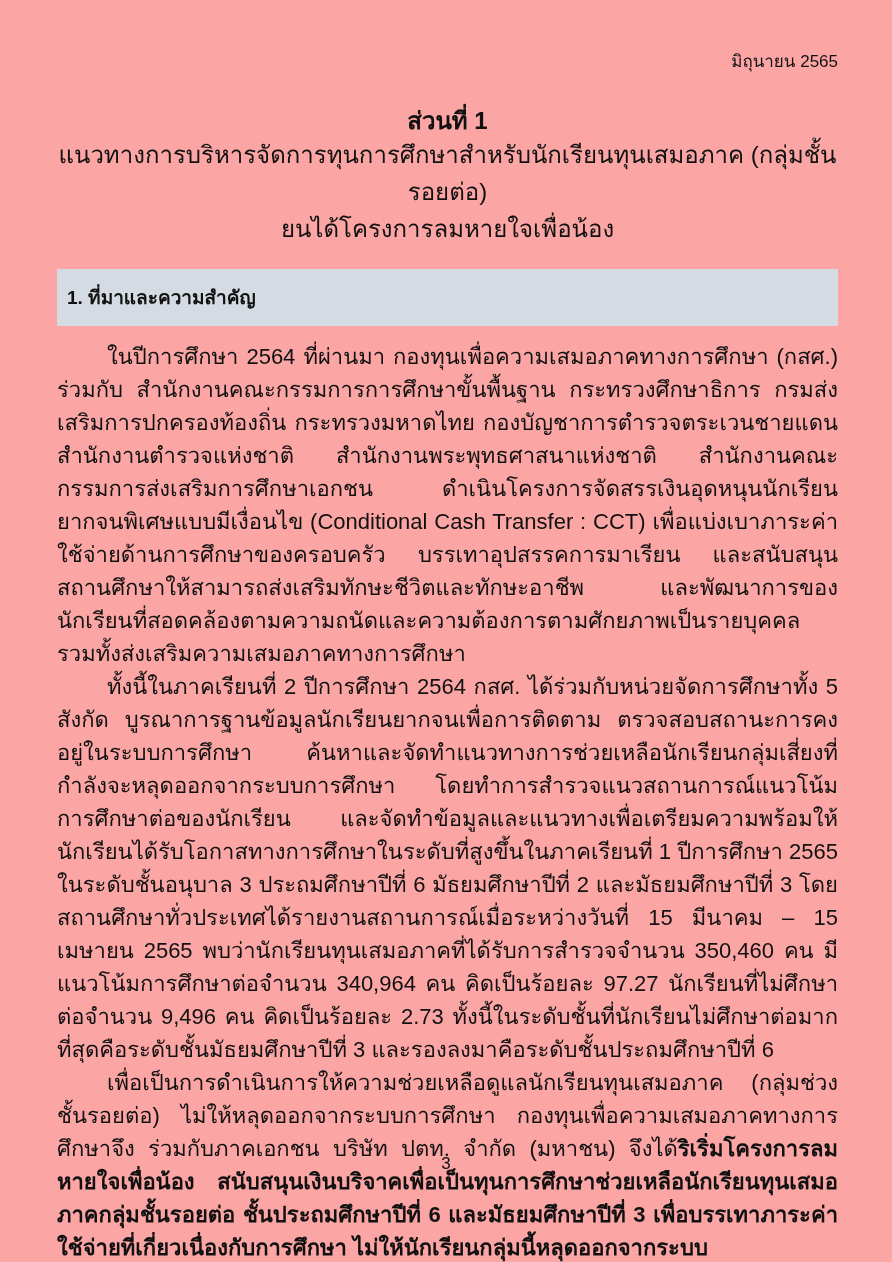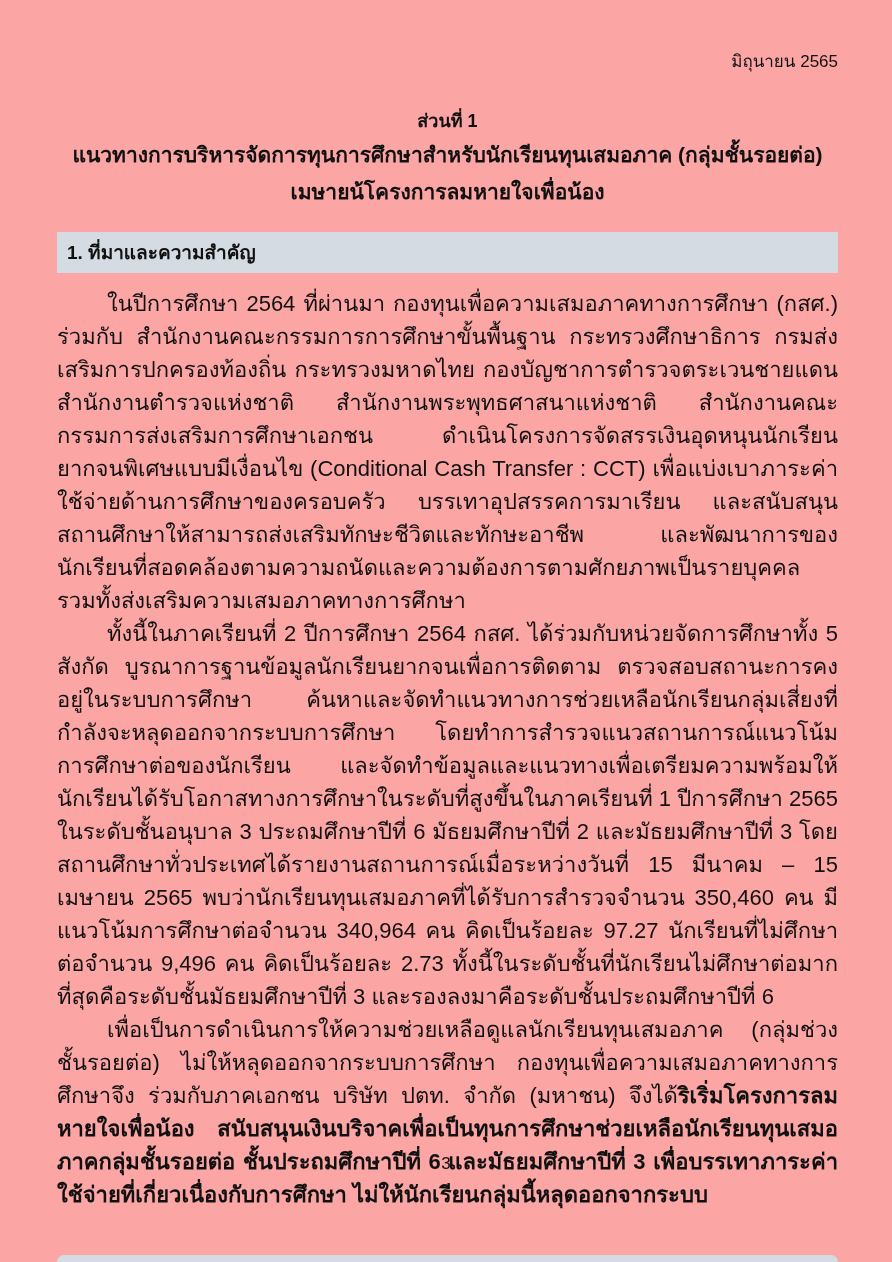--- a/index.html
+++ b/index.html
@@ -20,37 +20,37 @@
     overflow: hidden;
   }
   .date {
     text-align: right;
     font-size: 17px;
     line-height: 24px;
   }
   .title {
     margin-top: 32px;
     text-align: center;
-    font-size: 18px;
+    font-size: 24px;
     font-weight: bold;
     line-height: 30px;
   }
   .subtitle {
     text-align: center;
-    font-size: 21px;
-    font-weight: bold;
+    font-size: 24px;
+    font-weight: normal;
     line-height: 37px;
   }
   .section-heading {
     margin-top: 24px;
     background: #d5dbe2;
     font-size: 19px;
     font-weight: bold;
     line-height: 33px;
-    padding: 4px 10px;
+    padding: 12px 10px;
   }
   .section-heading.first {
     margin-top: 22px;
   }
   .section-heading.second {
     margin-top: 44px;
     border-radius: 7px;
   }
   p.body {
     margin: 0;
@@ -80,21 +80,21 @@
 <body>
 
 <div class="page">
 
   <div class="date">มิถุนายน 2565</div>
 
   <div class="title">ส่วนที่ 1</div>
 
   <div class="subtitle">แนวทางการบริหารจัดการทุนการศึกษาสำหรับนักเรียนทุนเสมอภาค (กลุ่มชั้นรอยต่อ)</div>
 
-  <div class="subtitle">เมษายน้โครงการลมหายใจเพื่อน้อง</div>
+  <div class="subtitle">ยนได้โครงการลมหายใจเพื่อน้อง</div>
 
   <div class="section-heading first">1. ที่มาและความสำคัญ</div>
 
   <p class="body after-heading">ในปีการศึกษา 2564 ที่ผ่านมา กองทุนเพื่อความเสมอภาคทางการศึกษา (กสศ.) ร่วมกับ สำนักงานคณะกรรมการการศึกษาขั้นพื้นฐาน กระทรวงศึกษาธิการ กรมส่งเสริมการปกครองท้องถิ่น กระทรวงมหาดไทย กองบัญชาการตำรวจตระเวนชายแดน สำนักงานตำรวจแห่งชาติ สำนักงานพระพุทธศาสนาแห่งชาติ สำนักงานคณะกรรมการส่งเสริมการศึกษาเอกชน ดำเนินโครงการจัดสรรเงินอุดหนุนนักเรียนยากจนพิเศษแบบมีเงื่อนไข (Conditional Cash Transfer : CCT) เพื่อแบ่งเบาภาระค่าใช้จ่ายด้านการศึกษาของครอบครัว บรรเทาอุปสรรคการมาเรียน และสนับสนุนสถานศึกษาให้สามารถส่งเสริมทักษะชีวิตและทักษะอาชีพ และพัฒนาการของนักเรียนที่สอดคล้องตามความถนัดและความต้องการตามศักยภาพเป็นรายบุคคล รวมทั้งส่งเสริมความเสมอภาคทางการศึกษา</p>
 
   <p class="body">ทั้งนี้ในภาคเรียนที่ 2 ปีการศึกษา 2564 กสศ. ได้ร่วมกับหน่วยจัดการศึกษาทั้ง 5 สังกัด บูรณาการฐานข้อมูลนักเรียนยากจนเพื่อการติดตาม ตรวจสอบสถานะการคงอยู่ในระบบการศึกษา ค้นหาและจัดทำแนวทางการช่วยเหลือนักเรียนกลุ่มเสี่ยงที่กำลังจะหลุดออกจากระบบการศึกษา โดยทำการสำรวจแนวสถานการณ์แนวโน้มการศึกษาต่อของนักเรียน และจัดทำข้อมูลและแนวทางเพื่อเตรียมความพร้อมให้นักเรียนได้รับโอกาสทางการศึกษาในระดับที่สูงขึ้นในภาคเรียนที่ 1 ปีการศึกษา 2565 ในระดับชั้นอนุบาล 3 ประถมศึกษาปีที่ 6 มัธยมศึกษาปีที่ 2 และมัธยมศึกษาปีที่ 3 โดยสถานศึกษาทั่วประเทศได้รายงานสถานการณ์เมื่อระหว่างวันที่  15 มีนาคม – 15 เมษายน 2565  พบว่านักเรียนทุนเสมอภาคที่ได้รับการสำรวจจำนวน 350,460 คน มีแนวโน้มการศึกษาต่อจำนวน 340,964 คน คิดเป็นร้อยละ 97.27 นักเรียนที่ไม่ศึกษาต่อจำนวน 9,496 คน คิดเป็นร้อยละ 2.73 ทั้งนี้ในระดับชั้นที่นักเรียนไม่ศึกษาต่อมากที่สุดคือระดับชั้นมัธยมศึกษาปีที่ 3 และรองลงมาคือระดับชั้นประถมศึกษาปีที่ 6</p>
 
   <p class="body"><span>เพื่อเป็นการดำเนินการให้ความช่วยเหลือดูแลนักเรียนทุนเสมอภาค (กลุ่มช่วงชั้นรอยต่อ) ไม่ให้หลุดออกจากระบบการศึกษา กองทุนเพื่อความเสมอภาคทางการศึกษาจึง ร่วมกับภาคเอกชน บริษัท ปตท. จำกัด (มหาชน)  จึงได้</span><strong>ริเริ่มโครงการลมหายใจเพื่อน้อง สนับสนุนเงินบริจาคเพื่อเป็นทุนการศึกษาช่วยเหลือนักเรียนทุนเสมอภาคกลุ่มชั้นรอยต่อ ชั้นประถมศึกษาปีที่ 6 และมัธยมศึกษาปีที่ 3 เพื่อบรรเทาภาระค่าใช้จ่ายที่เกี่ยวเนื่องกับการศึกษา ไม่ให้นักเรียนกลุ่มนี้หลุดออกจากระบบ</strong></p>
 
   <div class="section-heading second">2. วัตถุประสงค์</div>

